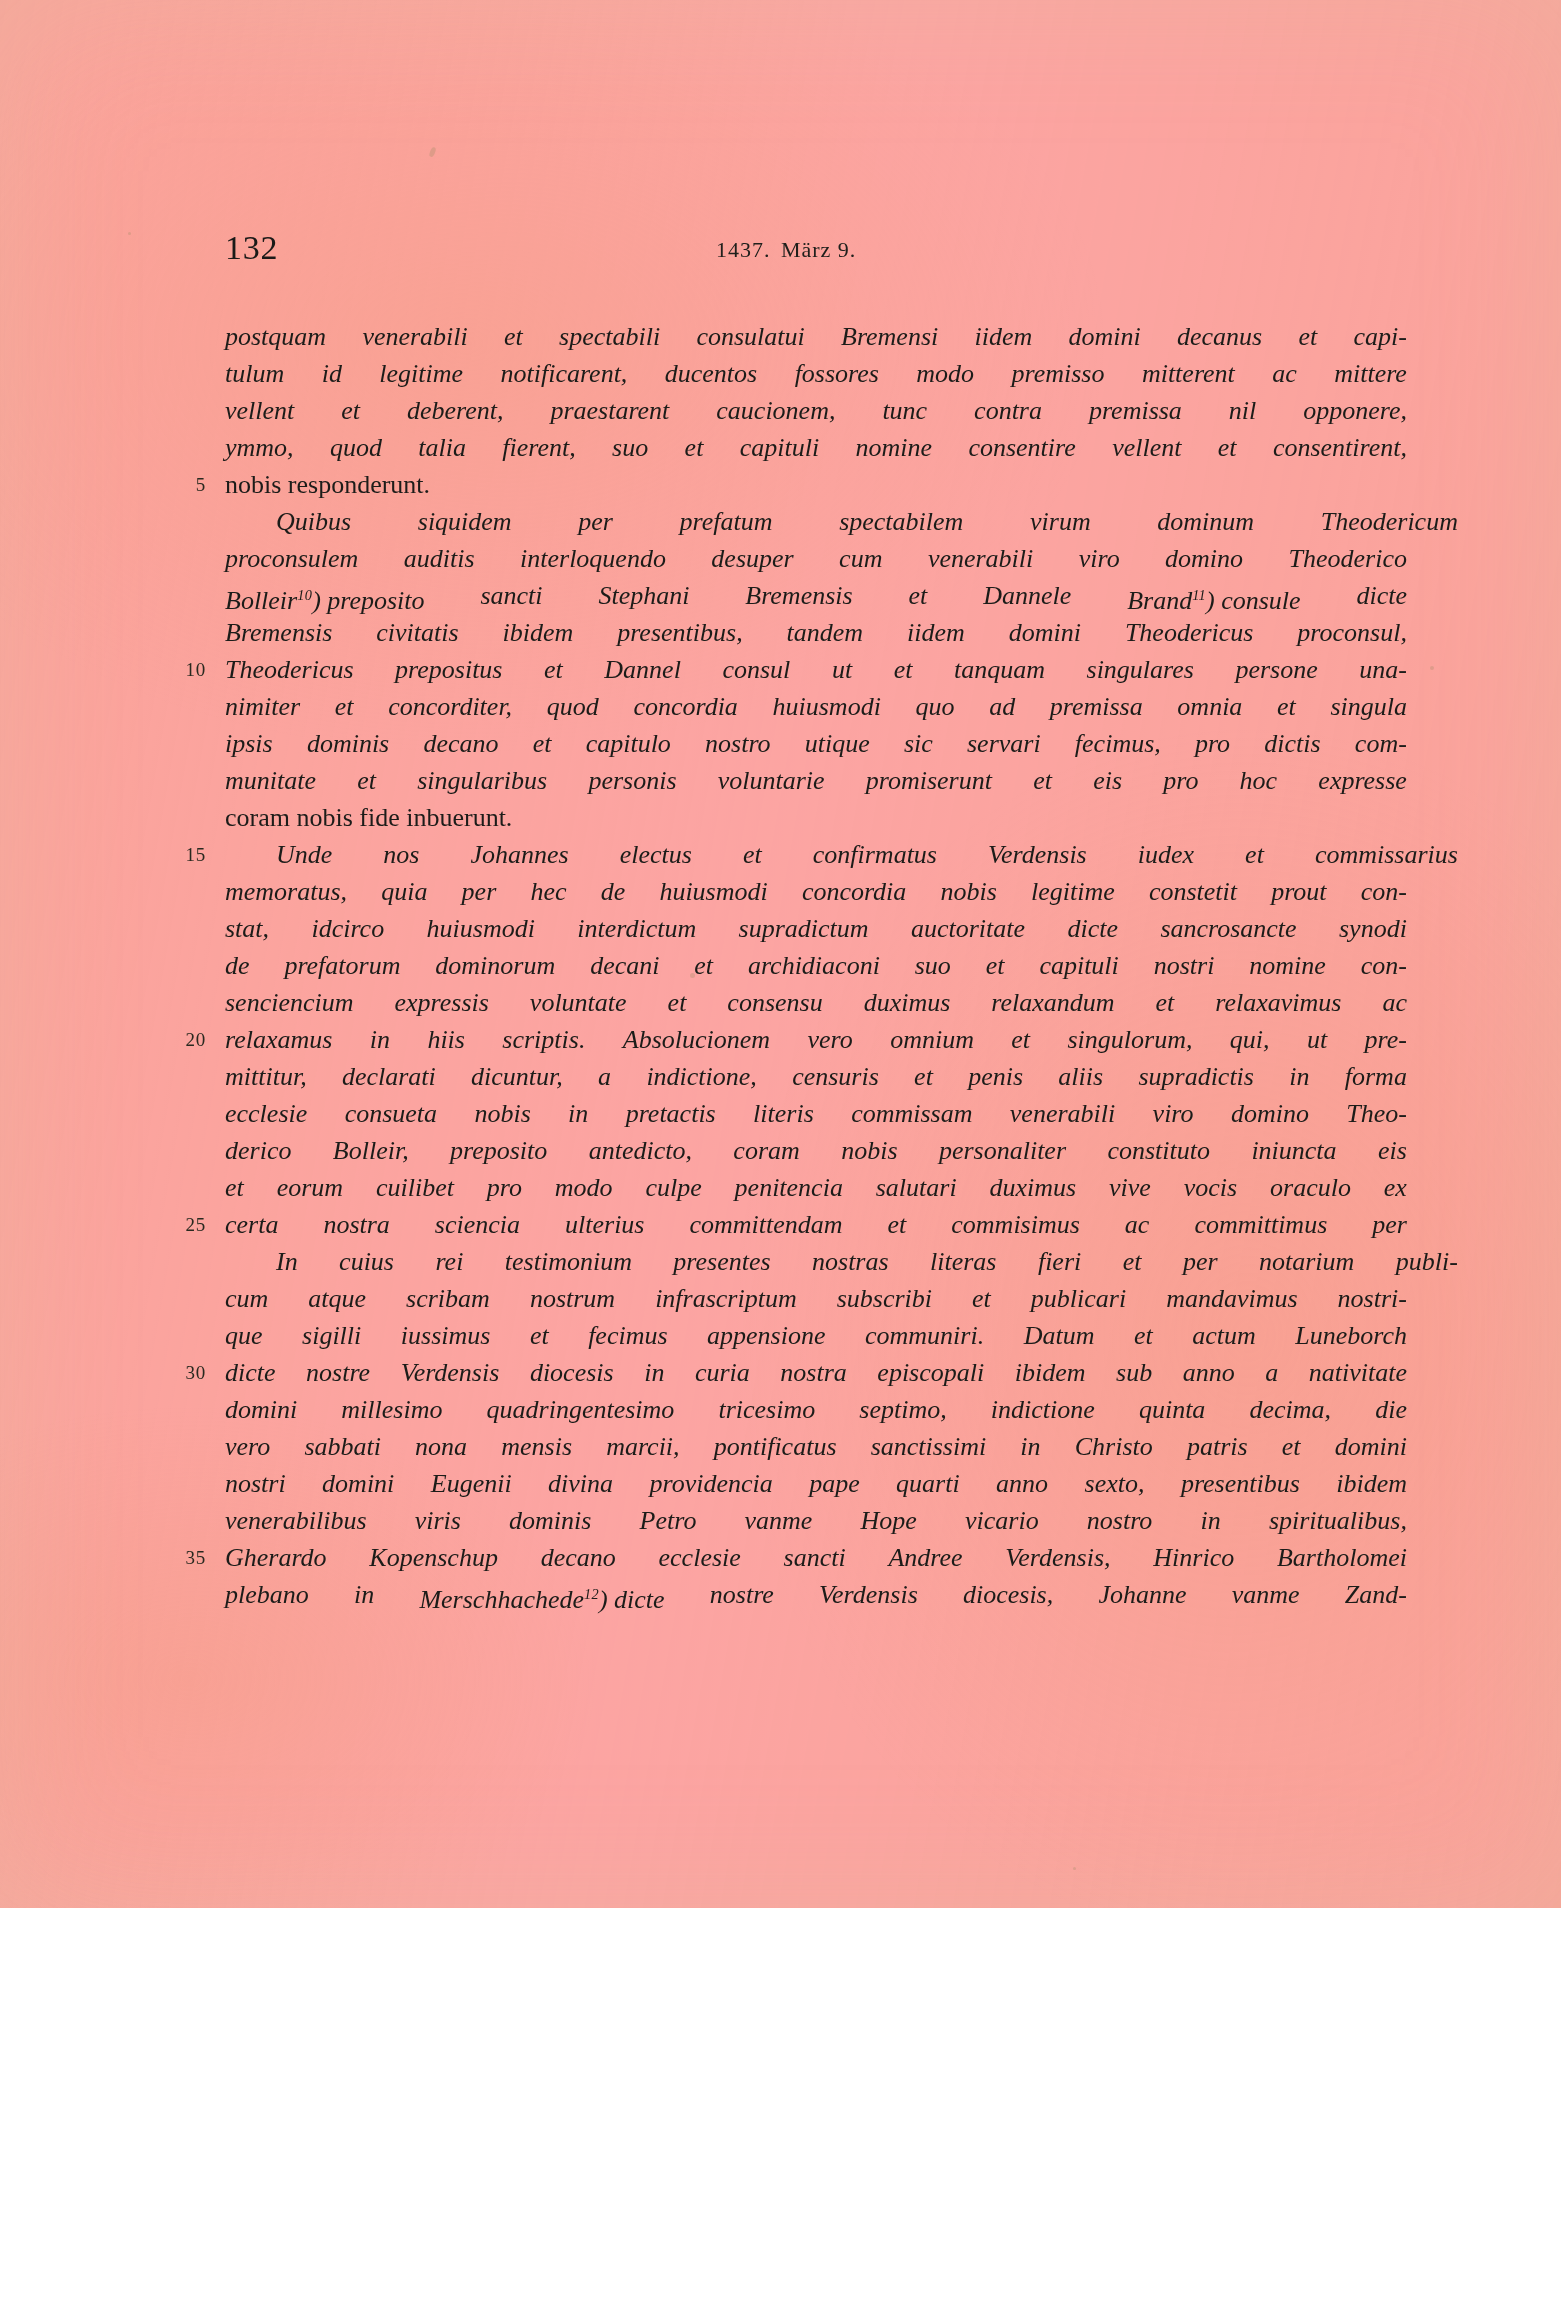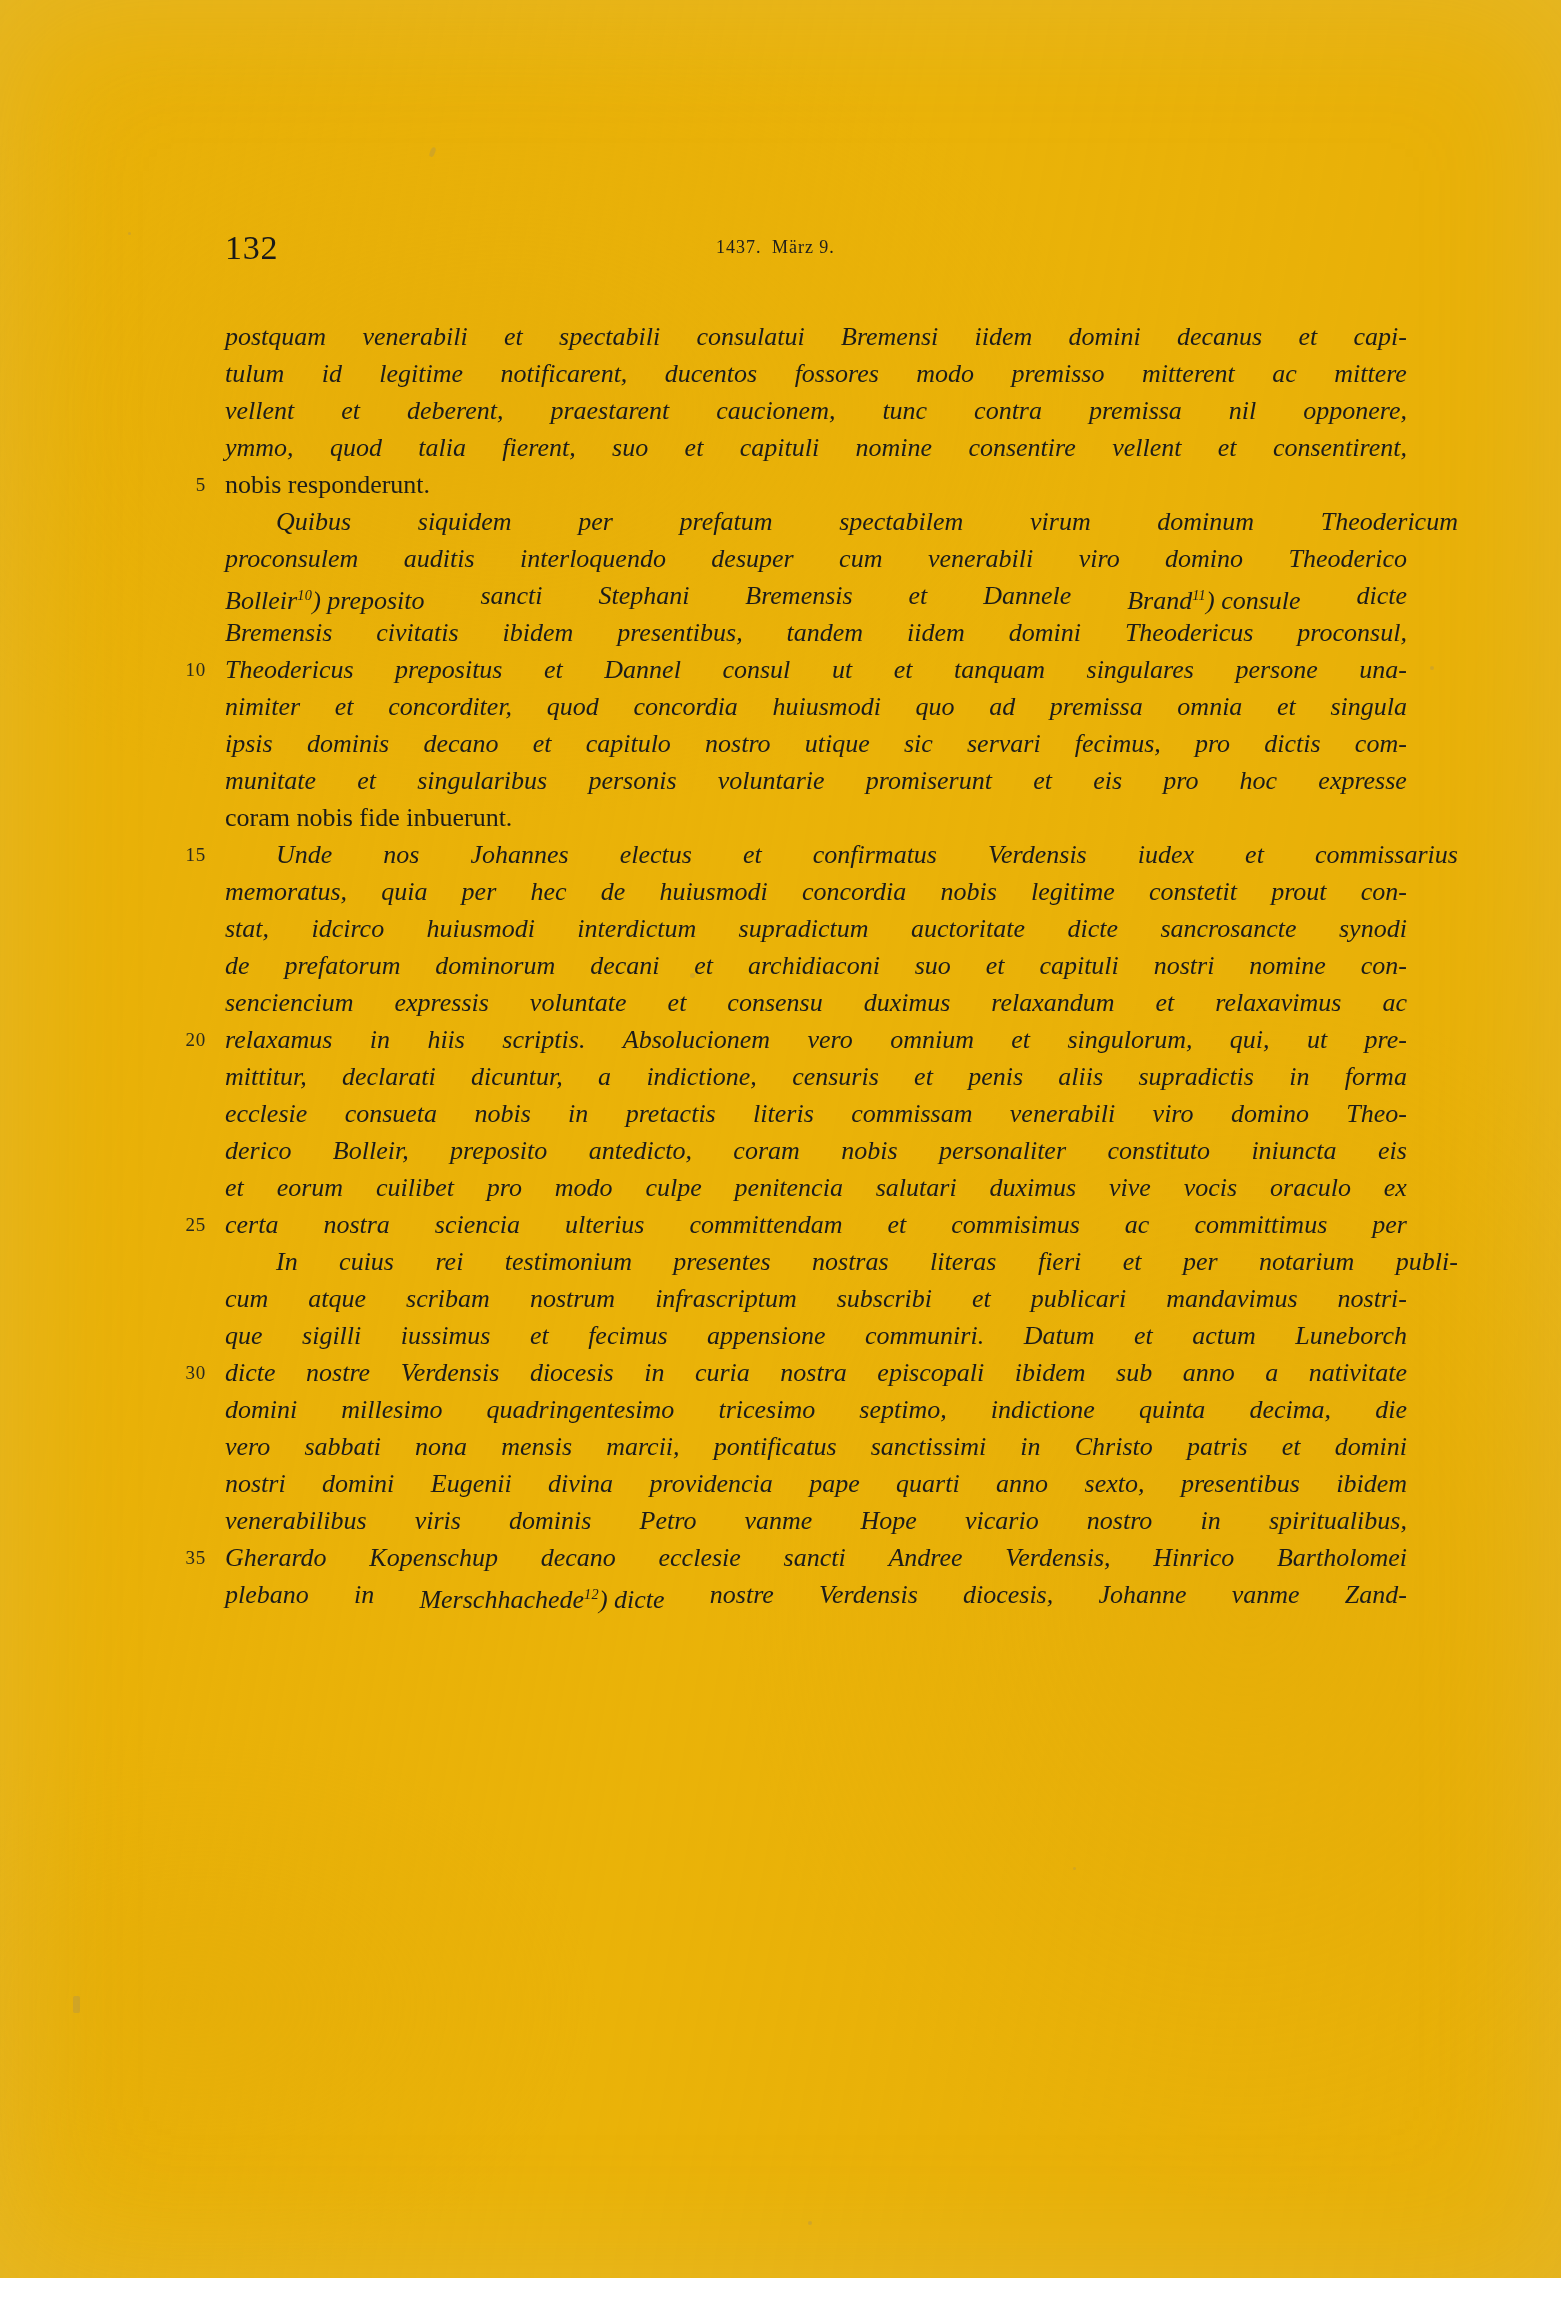--- a/index.html
+++ b/index.html
@@ -6,22 +6,22 @@
     margin: 0;
     padding: 0;
     background: #ffffff;
   }
   body {
     font-family: "Liberation Serif", "DejaVu Serif", serif;
   }
   .page {
     position: relative;
     width: 1562px;
-    height: 2278px;
-    background: #eab308;
+    height: 1908px;
+    background: #fca5a5;
     overflow: hidden;
   }
   
   .paper-texture {
     position: absolute;
     inset: 0;
     pointer-events: none;
     background:
       radial-gradient(ellipse 912px 586px at 30% 18%, rgba(250,246,215,0.55), rgba(253,251,230,0) 70%),
       radial-gradient(ellipse 716px 847px at 80% 70%, rgba(248,244,208,0.45), rgba(253,251,230,0) 72%),
@@ -55,21 +55,21 @@
     left: 225px;
     top: 0;
     font-size: 34px;
     letter-spacing: 0.7px;
     color: #1a1a18;
   }
   .folio-date {
     position: absolute;
     left: 716px;
     top: 7.8px;
-    font-size: 18px;
+    font-size: 22px;
     letter-spacing: 1px;
     color: #20201c;
   }
   .folio-date .gap { display: inline-block; width: 10.4px; }
 
   
   .textblock {
     position: absolute;
     left: 225px;
     top: 318px;

